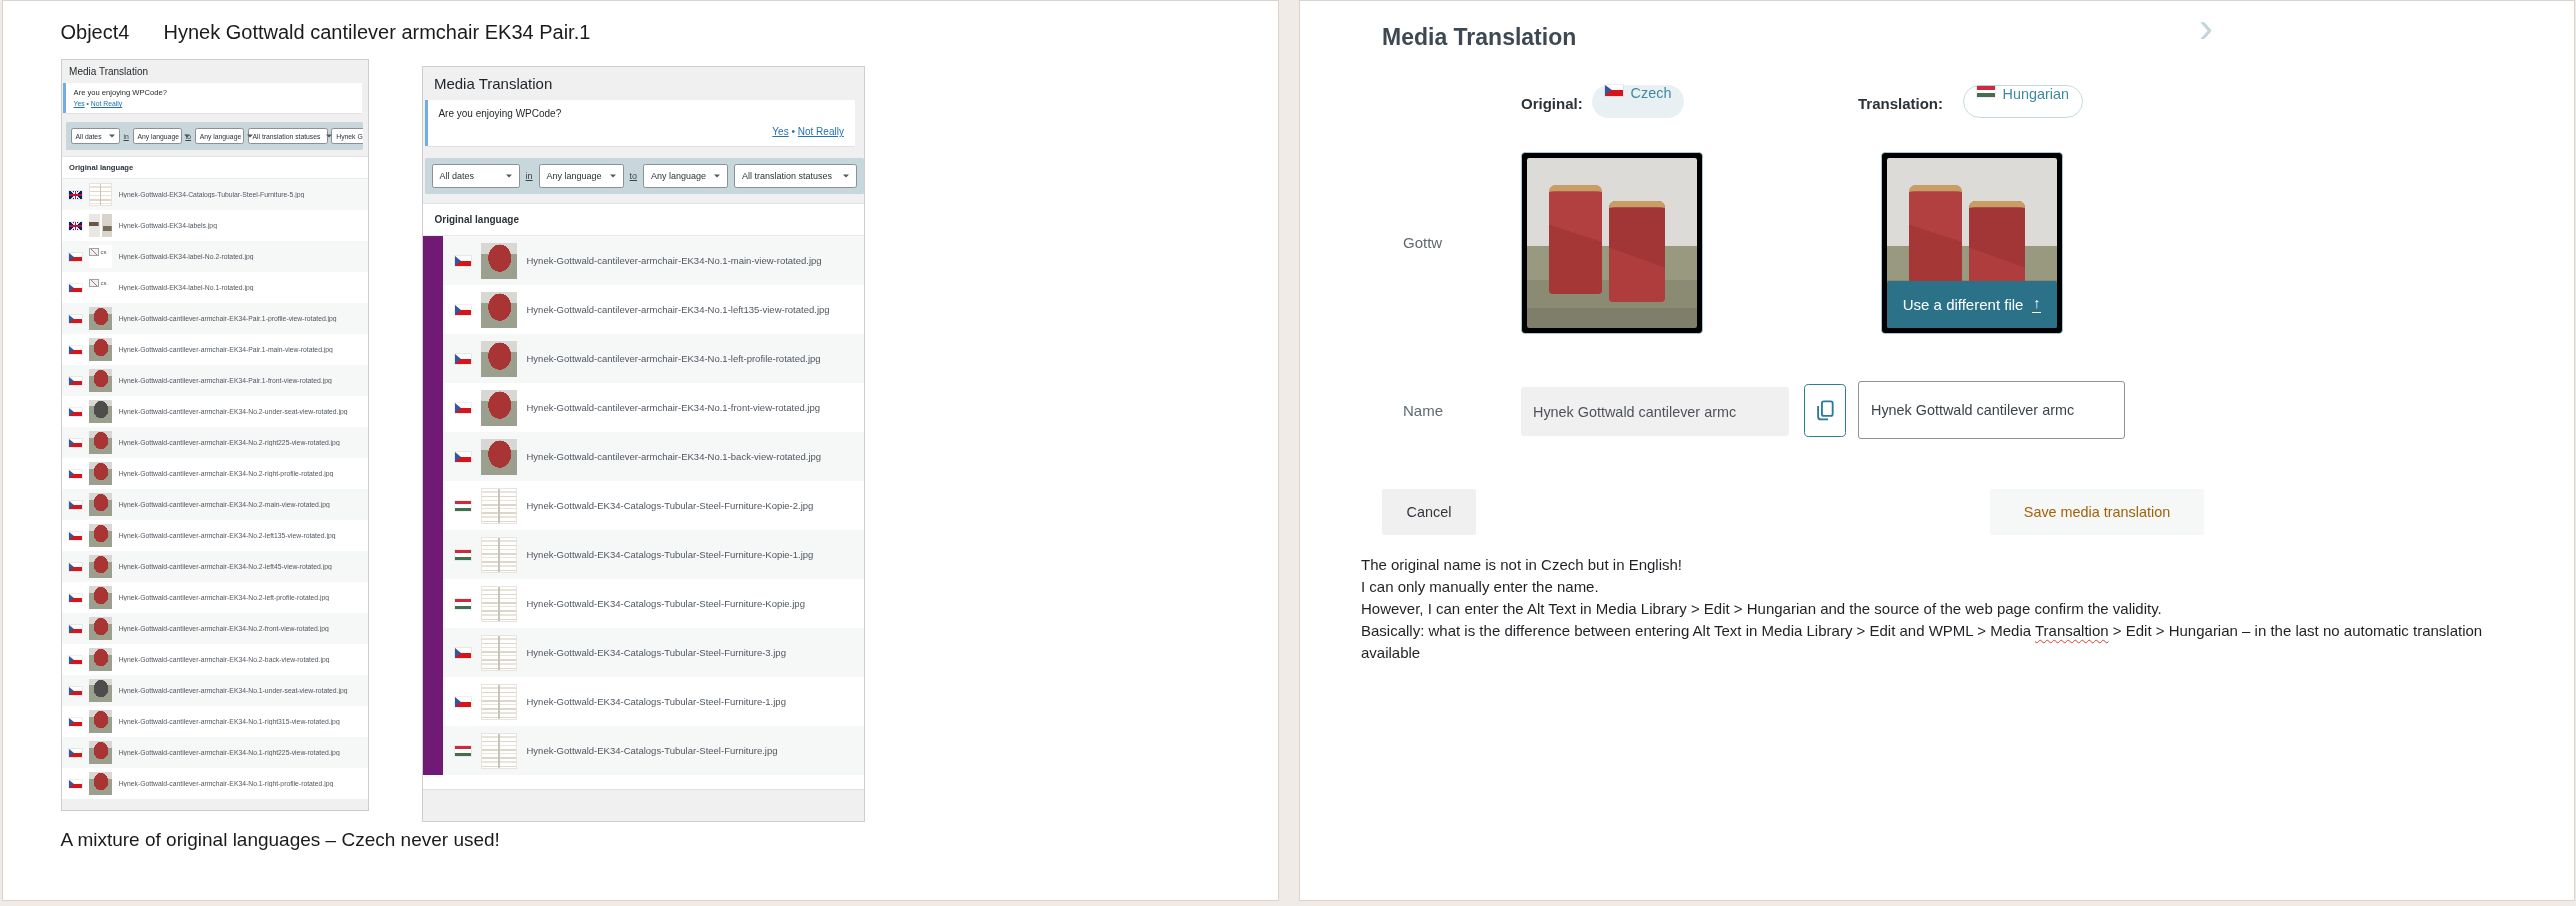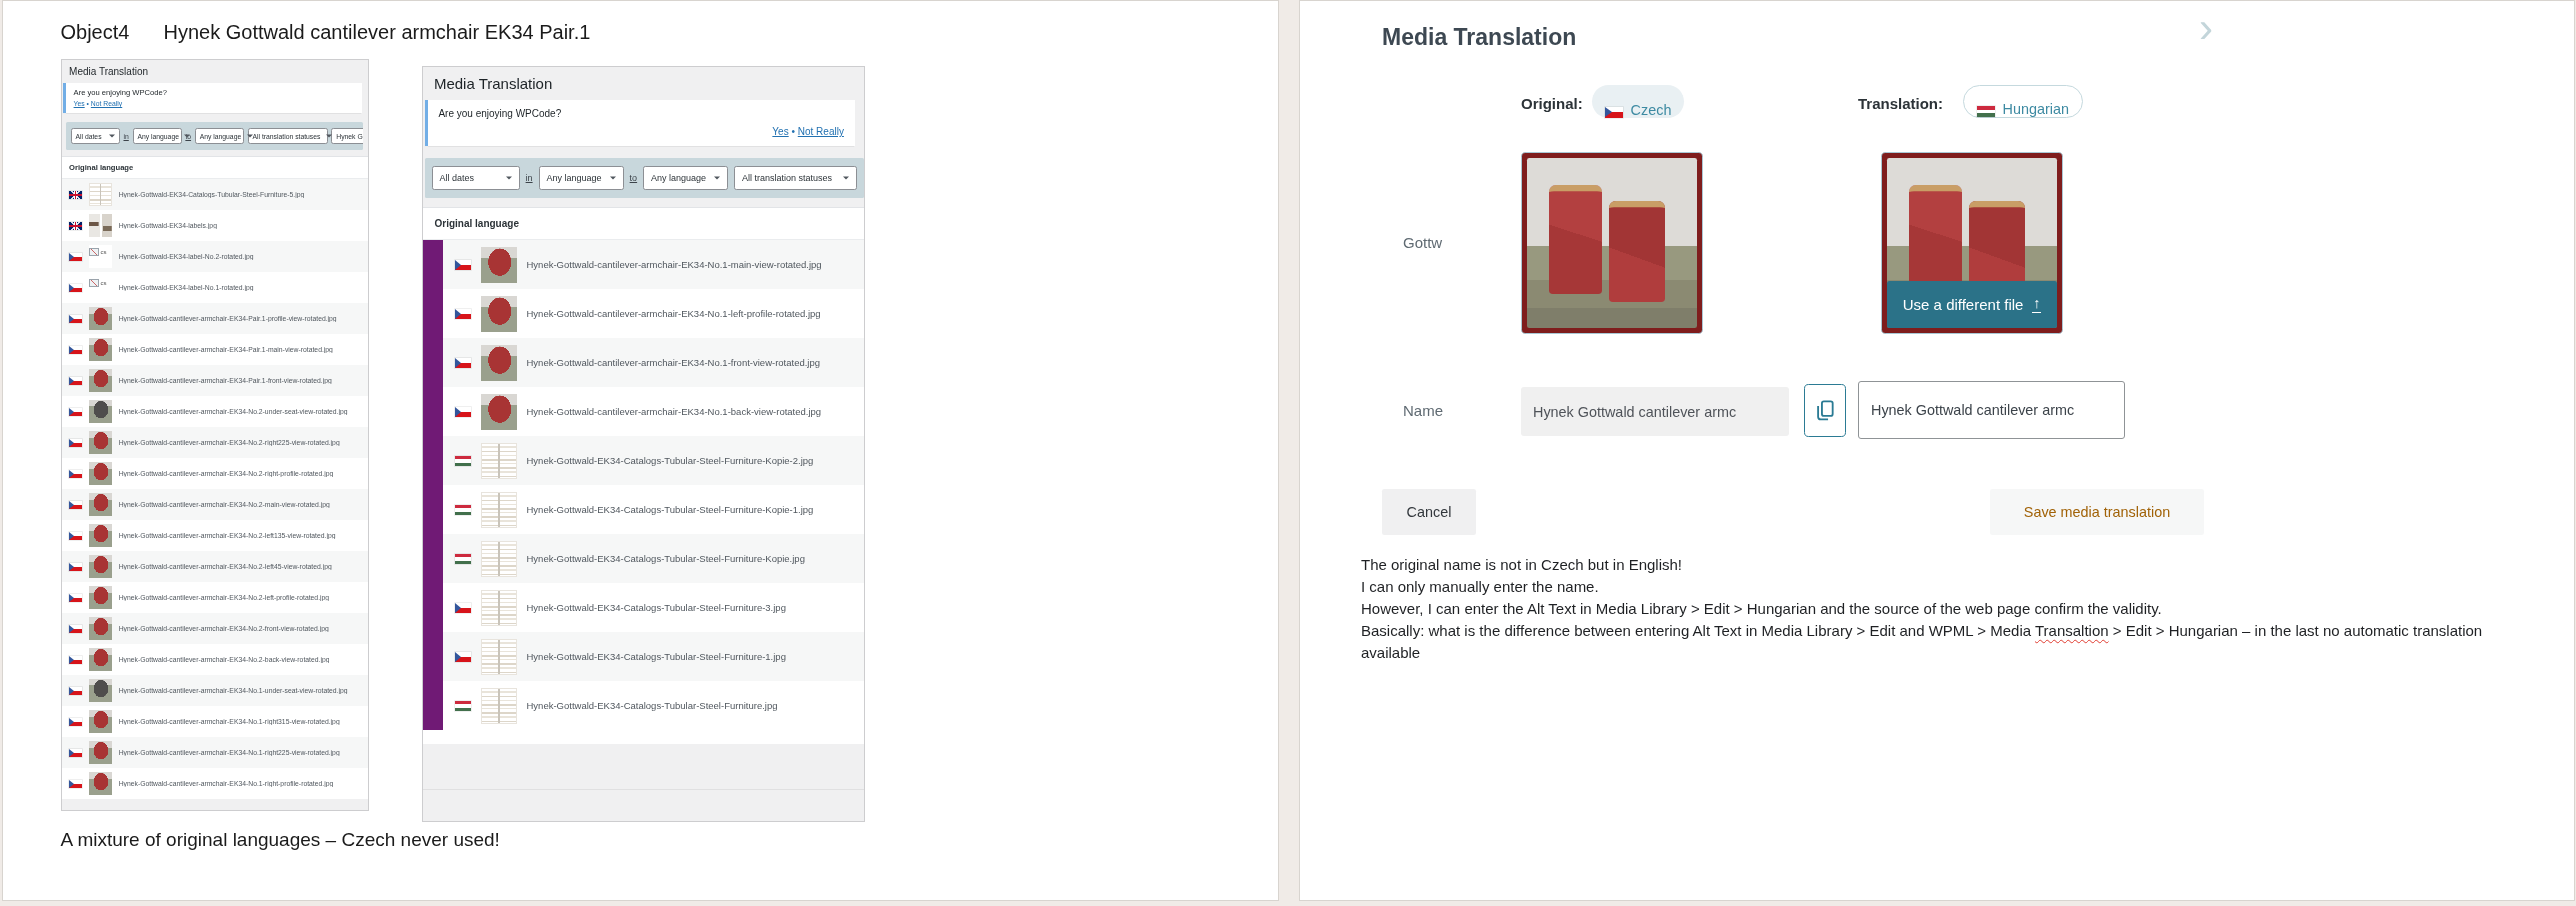--- a/index.html
+++ b/index.html
@@ -113,30 +113,30 @@
       background:linear-gradient(45deg, transparent 44%, #c66 44% 56%, transparent 56%), #eef2f4; }
   .thumb.broken em { font-style:normal; font-size:6px; color:#555; line-height:8.3px; }
 
   
   .rt-title { position:absolute; left:82px; top:23px; font-size:23px; font-weight:700; color:#3d4852; }
   .chevron { position:absolute; left:899px; top:6px; font-size:42px; color:#c3d5da; line-height:1; cursor:pointer; }
 
   .lang-label { position:absolute; font-size:15px; font-weight:700; color:#2c3338; top:94px; }
   #orig-label { left:221px; }
   #trans-label { left:558px; }
-  .lang-pill { position:absolute; top:84px; height:33px; border-radius:16.7px; display:flex; align-items:flex-end; gap:7.6px; padding:0 13px; }
+  .lang-pill { position:absolute; top:84px; height:33px; border-radius:16.7px; display:flex; align-items:flex-start; gap:7.6px; padding:0 13px; }
   #orig-pill  { left:292px; background:#e9f0f3; }
   #trans-pill { left:663px; background:#fff; border:0.8px solid #c5d9de; }
   .lang-pill .lang-name { font-size:14.4px; color:#3d8aa2; }
 
   .field-label { position:absolute; font-size:15px; color:#5f6a72; }
   #file-label { left:103px; top:233px; }
   #name-label { left:103px; top:401px; }
 
-  .thumb-box { position:absolute; top:151px; width:182px; height:182px; background:#7f1d1d;
+  .thumb-box { position:absolute; top:151px; width:182px; height:182px; background:#000000;
       border:0.8px solid #a9c8d5; border-radius:4.6px;text-decoration:underline; }
   #thumb-box-orig  { left:221px; }
   #thumb-box-trans { left:581px; }
   .photo { position:absolute; inset:5.3px; border-radius:2.3px; overflow:hidden;
       background:linear-gradient(#dddbd7 0 52%, #98997f 52% 72%, #8b8a72 72% 88%, #7f7e6a 88% 100%); }
   .photo::before { content:""; position:absolute; left:13%; top:16%; width:31%; height:64%;
       background:linear-gradient(18deg, #a63737 0 55%, #b34040 55%), #ad3a3a;
       border-radius:6.8px 6.8px 3.8px 3.8px; box-shadow:inset 0 20px 0 -13.7px #c99e66; }
   .photo::after { content:""; position:absolute; left:48%; top:25%; width:33%; height:60%;
       background:linear-gradient(200deg, #a23535 0 55%, #b03d3d 55%);
@@ -326,20 +326,25 @@
       <div class="list-header">Original language</div>
       <div>
           <div class="file-row">
             <span class="flag" data-flag="cs"></span>
             <span class="thumb chair"></span>
             <span class="fname">Hynek-Gottwald-cantilever-armchair-EK34-No.1-main-view-rotated.jpg</span>
           </div>
           <div class="file-row">
             <span class="flag" data-flag="cs"></span>
             <span class="thumb chair"></span>
+            <span class="fname">Hynek-Gottwald-cantilever-armchair-EK34-No.1-left135-view-rotated.jpg</span>
+          </div>
+          <div class="file-row">
+            <span class="flag" data-flag="cs"></span>
+            <span class="thumb chair"></span>
             <span class="fname">Hynek-Gottwald-cantilever-armchair-EK34-No.1-left-profile-rotated.jpg</span>
           </div>
           <div class="file-row">
             <span class="flag" data-flag="cs"></span>
             <span class="thumb chair"></span>
             <span class="fname">Hynek-Gottwald-cantilever-armchair-EK34-No.1-front-view-rotated.jpg</span>
           </div>
           <div class="file-row">
             <span class="flag" data-flag="cs"></span>
             <span class="thumb chair"></span>

